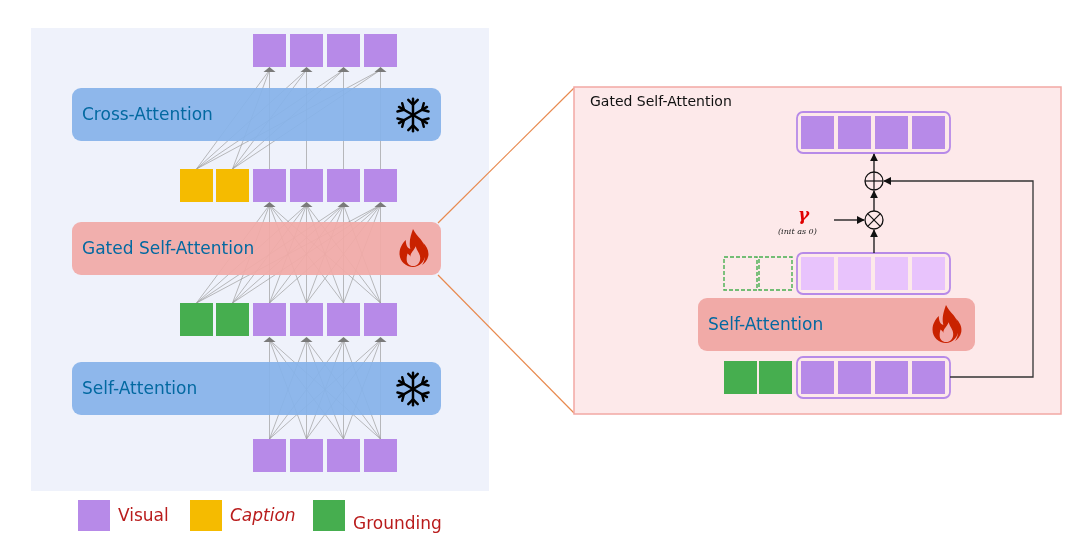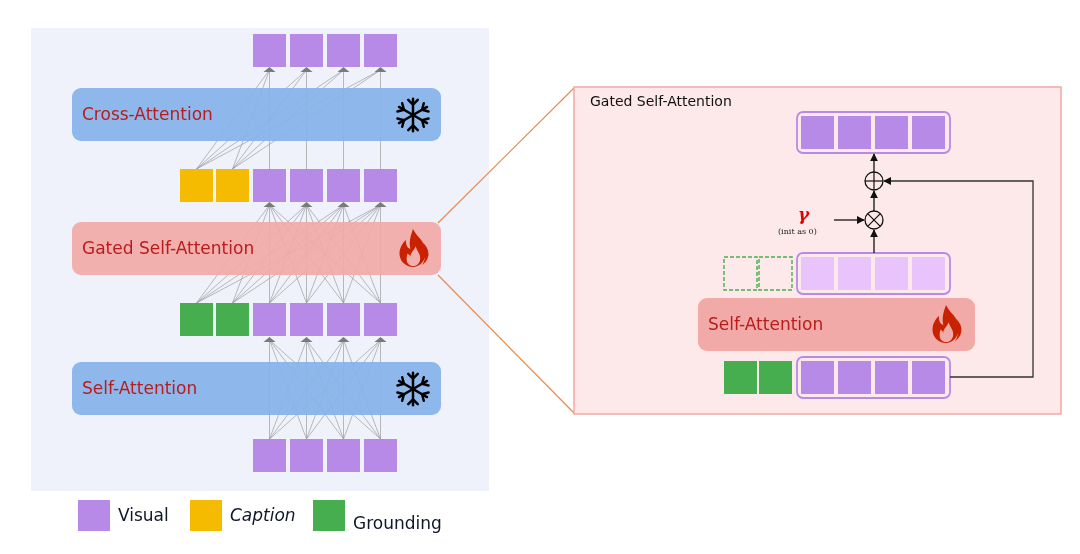--- a/index.html
+++ b/index.html
@@ -1,21 +1,21 @@
 <!DOCTYPE html>
 <html><head>
 <meta charset="utf-8">
 <style>
   html, body { margin: 0; padding: 0; background: #ffffff; }
   body { width: 1080px; height: 554px; position: relative; overflow: hidden;
          font-family: "DejaVu Sans", sans-serif; }
   #stage { position: absolute; left: 0; top: 0; width: 1080px; height: 554px; }
   .lbl { position: absolute; white-space: nowrap; }
-  .bar-text { color: #b91c1c; font-size: 17px; }
-  .legend-text { color: #0f172a; font-size: 17px; }
+  .bar-text { color: #0369a1; font-size: 17px; }
+  .legend-text { color: #b91c1c; font-size: 17px; }
   .panel-title { color: #111111; font-size: 14px; }
 </style>
 </head>
 <body>
 
 <div id="stage">
   <svg id="svg" width="1080" height="554" xmlns="http://www.w3.org/2000/svg">
     <defs>
       <marker id="arrHead" viewBox="0 0 10 10" refX="9" refY="5" markerWidth="6" markerHeight="6" orient="auto">
         <path d="M0,0 L10,5 L0,10 z" fill="#111"></path>
@@ -194,14 +194,14 @@
   <span class="lbl bar-text" style="left:82px; top:238px;">Gated Self-Attention</span>
   <span class="lbl bar-text" style="left:82px; top:378px;">Self-Attention</span>
 
   <span class="lbl legend-text" style="left:118px; top:505px;">Visual</span>
   <span class="lbl legend-text" style="left:230px; top:505px;font-style:italic;">Caption</span>
   <span class="lbl legend-text" style="left:353px; top:513px;">Grounding</span>
 
   <span class="lbl panel-title" style="left:590px; top:93px;">Gated Self-Attention</span>
   <span class="lbl bar-text" style="left:708px; top:314px;">Self-Attention</span>
   <span id="gammaLbl" class="lbl" style="left: 798px; top: 204px; font-family: &quot;DejaVu Serif&quot;, serif; font-style: italic; font-weight: bold; font-size: 17px; color: rgb(224, 0, 0);">γ</span>
-  <span class="lbl" style="left:778px; top:227px; font-family:'DejaVu Serif',serif; font-size:8px; color:#222;">(init as 0)</span>
+  <span class="lbl" style="left:778px; top:227px; font-family:'DejaVu Serif',serif; font-size:8px; color:#222;font-style:italic;">(init as 0)</span>
 </div>
 
 </body></html>

